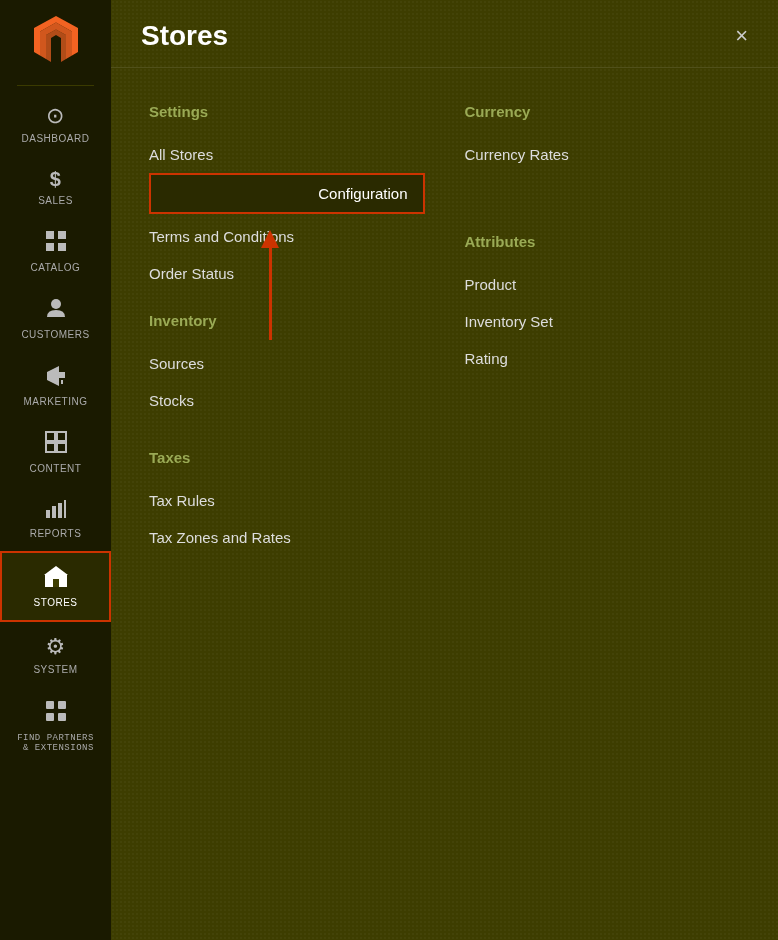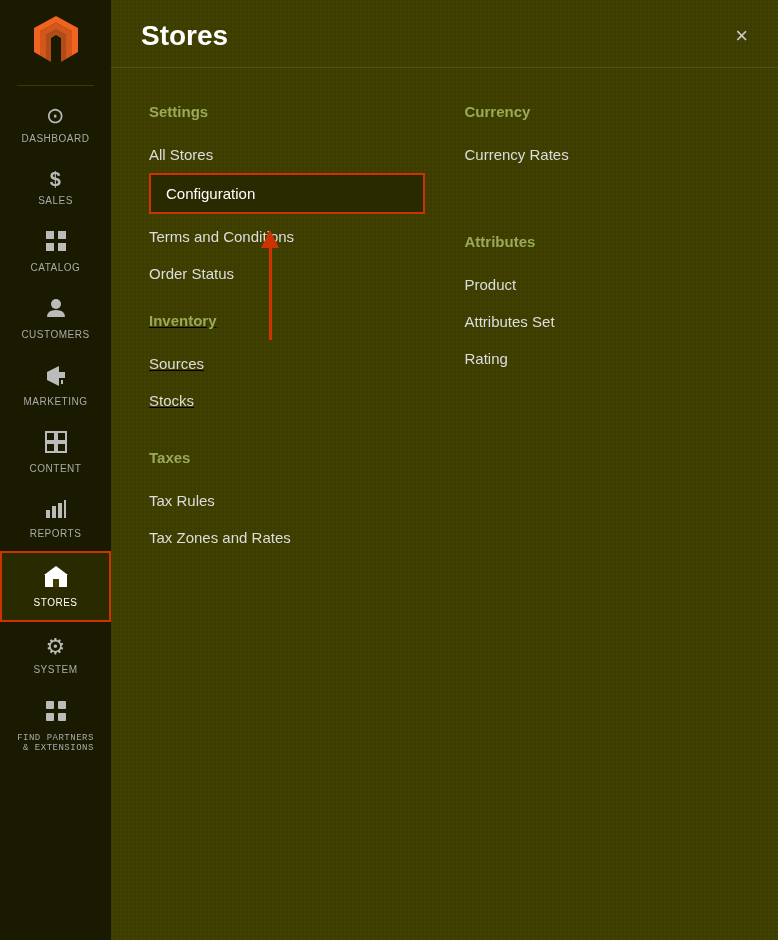--- a/index.html
+++ b/index.html
@@ -134,20 +134,21 @@
       border-bottom: none;
     }
 
     .menu-item.highlighted {
       display: block;
       background: #2a2a00;
       border: 2px solid #cc3300;
       padding: 10px 15px;
       margin-bottom: 4px;
       color: #fff;
+      text-align: right;
     }
 
     .section-block {
       margin-bottom: 20px;
     }
   </style>
 </head>
 <body>
 
 <nav class="sidebar">
@@ -276,21 +277,21 @@
 
       <div class="section-block">
         <div class="section-title">Settings</div>
 
         <a class="menu-item">All Stores</a>
         <a class="menu-item highlighted">Configuration</a>
         <a class="menu-item">Terms and Conditions</a>
         <a class="menu-item">Order Status</a>
       </div>
 
-      <div class="section-block" style="margin-top:20px;text-decoration:underline;">
+      <div class="section-block" style="margin-top:20px;">
         <div class="section-title">Inventory</div>
         <a class="menu-item">Sources</a>
         <a class="menu-item">Stocks</a>
       </div>
 
       <div class="section-block" style="margin-top:30px;">
         <div class="section-title">Taxes</div>
         <a class="menu-item">Tax Rules</a>
         <a class="menu-item">Tax Zones and Rates</a>
       </div>
@@ -299,18 +300,18 @@
     <div>
 
       <div class="section-block">
         <div class="section-title">Currency</div>
         <a class="menu-item">Currency Rates</a>
       </div>
 
       <div class="section-block" style="margin-top:60px;">
         <div class="section-title">Attributes</div>
         <a class="menu-item">Product</a>
-        <a class="menu-item">Attributes Set</a>
+        <a class="menu-item">Inventory Set</a>
         <a class="menu-item">Rating</a>
       </div>
     </div>
   </div>
 </div>
 
 </body></html>

